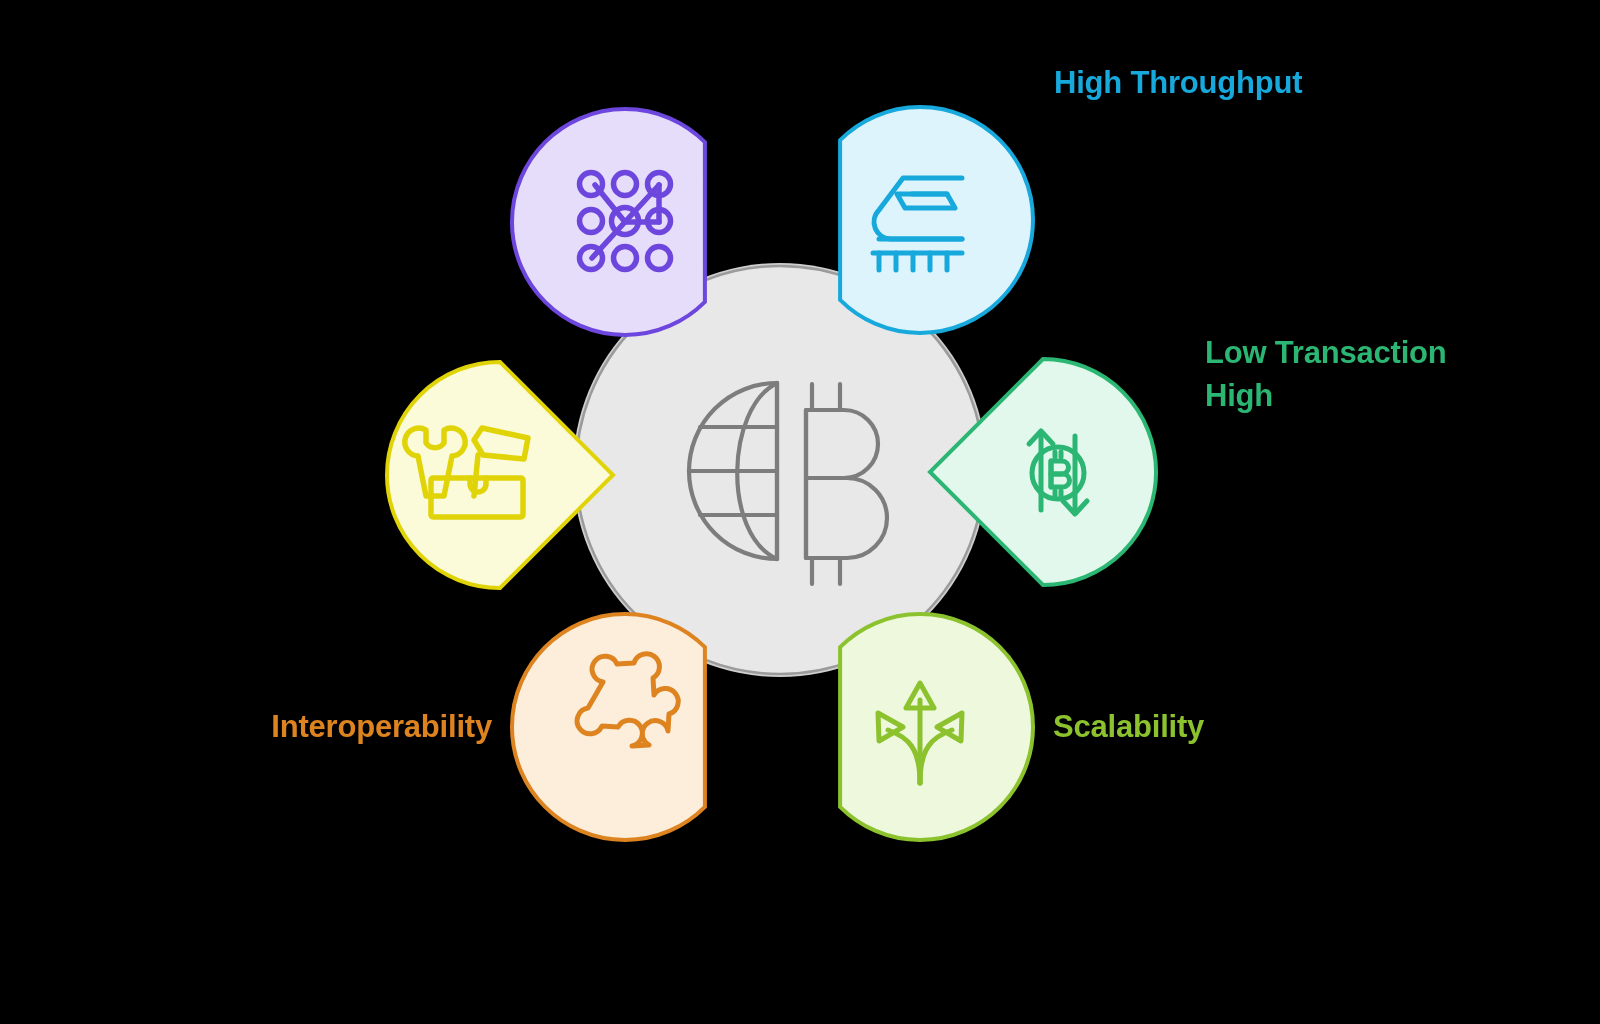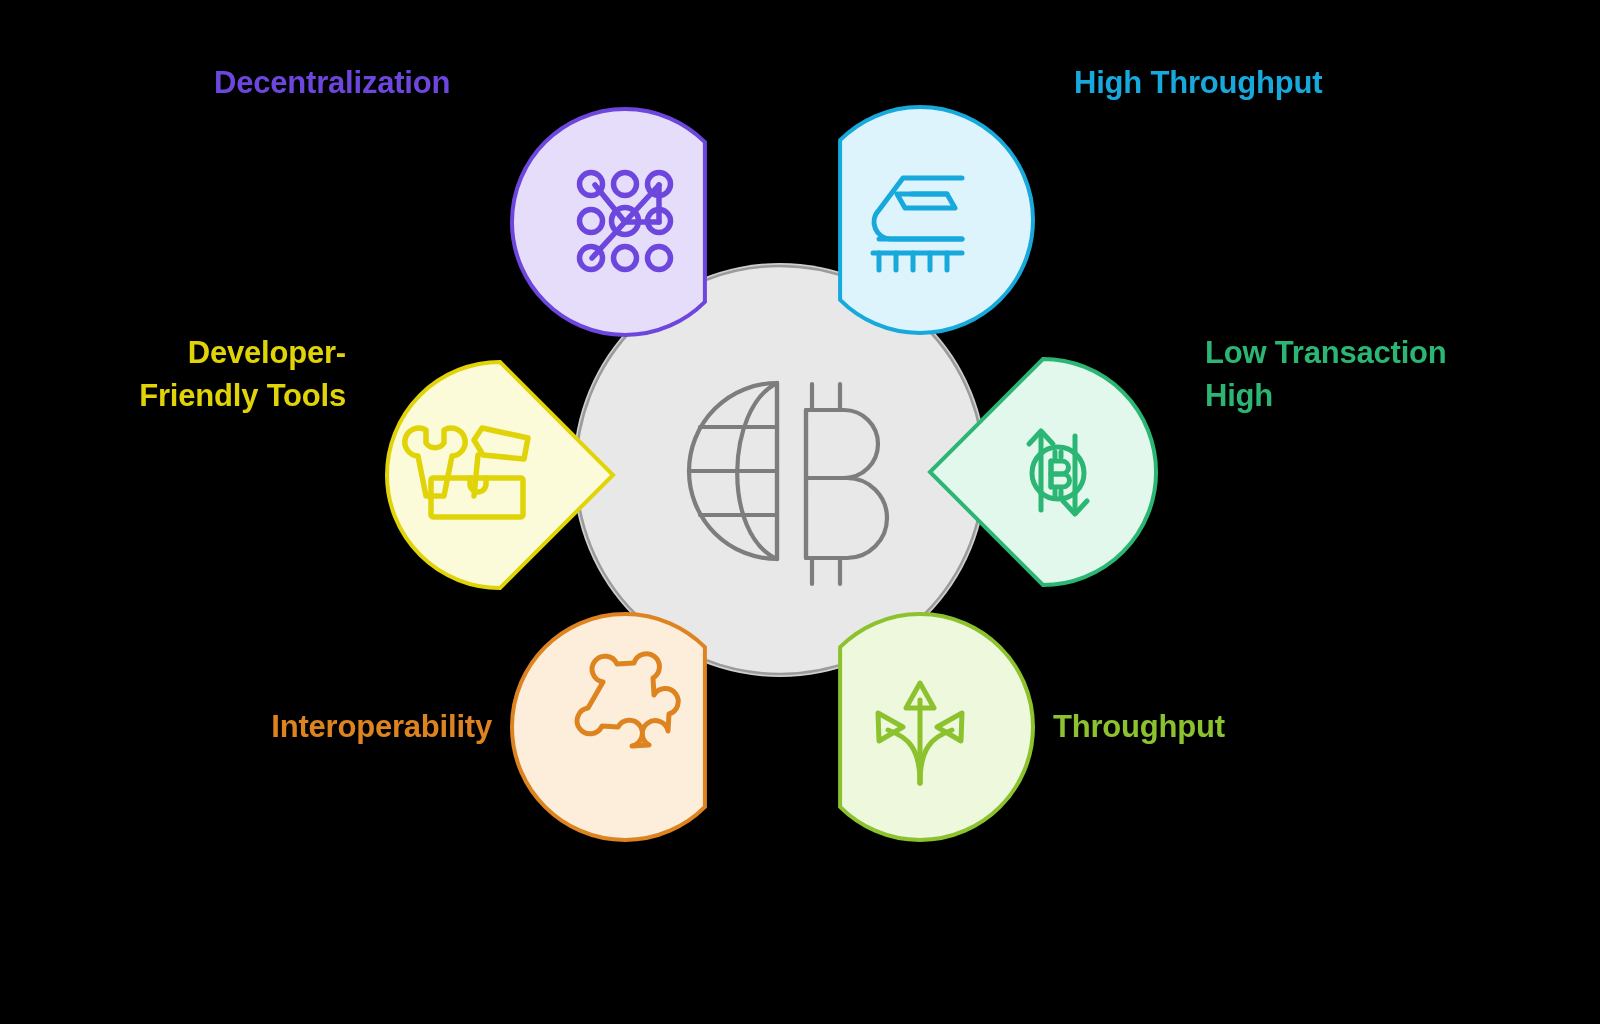--- a/index.html
+++ b/index.html
@@ -18,21 +18,21 @@
     font-weight:bold;
     font-size:31px;
     line-height:1.38;
     letter-spacing:-0.2px;
     white-space:pre-line;
   }
   .label.r { text-align:right; }
   .label.l { text-align:left; }
 
   #lbl-decentralization { left:214px; top:62px; }
-  #lbl-throughput       { left:1054px; top:62px;margin-left:20px; }
+  #lbl-throughput       { left:1054px; top:62px; }
   #lbl-devtools         { left:0px;  top:332px; width:346px; }
   #lbl-lowcost          { left:1205px; top:332px; width:330px; }
   #lbl-interop          { left:0px;  top:706px; width:492px;text-align:right; }
   #lbl-scalability      { left:1053px; top:706px; }
 </style>
 </head>
 <body>
 
 <div id="stage">
 
@@ -172,27 +172,24 @@
         <path d="M920 783 V 700"></path>
         <path d="M906 708 l 14 -25 l 14 25 z"></path>
         <path d="M920 783 C 920 748 908 737 888 730"></path>
         <path d="M878 713 l 1 28 l 24 -14 z"></path>
         <path d="M920 783 C 920 748 932 737 952 730"></path>
         <path d="M962 713 l -1 28 l -24 -14 z"></path>
       </g>
     </g>
   </svg>
 
-  <div class="label l" id="lbl-decentralization" style="color:#6d46dd">Decentralization</div>
 
   <div class="label l" id="lbl-throughput" style="color:#17a8dc">High Throughput</div>
 
-  <div class="label r" id="lbl-devtools" style="color:#e0d408">Developer-
-Friendly Tools</div>
 
   <div class="label l" id="lbl-lowcost" style="color:#2bb673">Low Transaction
 High</div>
 
   <div class="label r" id="lbl-interop" style="color:#dd8420">Interoperability</div>
 
-  <div class="label l" id="lbl-scalability" style="color:#8cc22e">Throughput</div>
+  <div class="label l" id="lbl-scalability" style="color:#8cc22e">Scalability</div>
 
 </div>
 
 </body></html>

